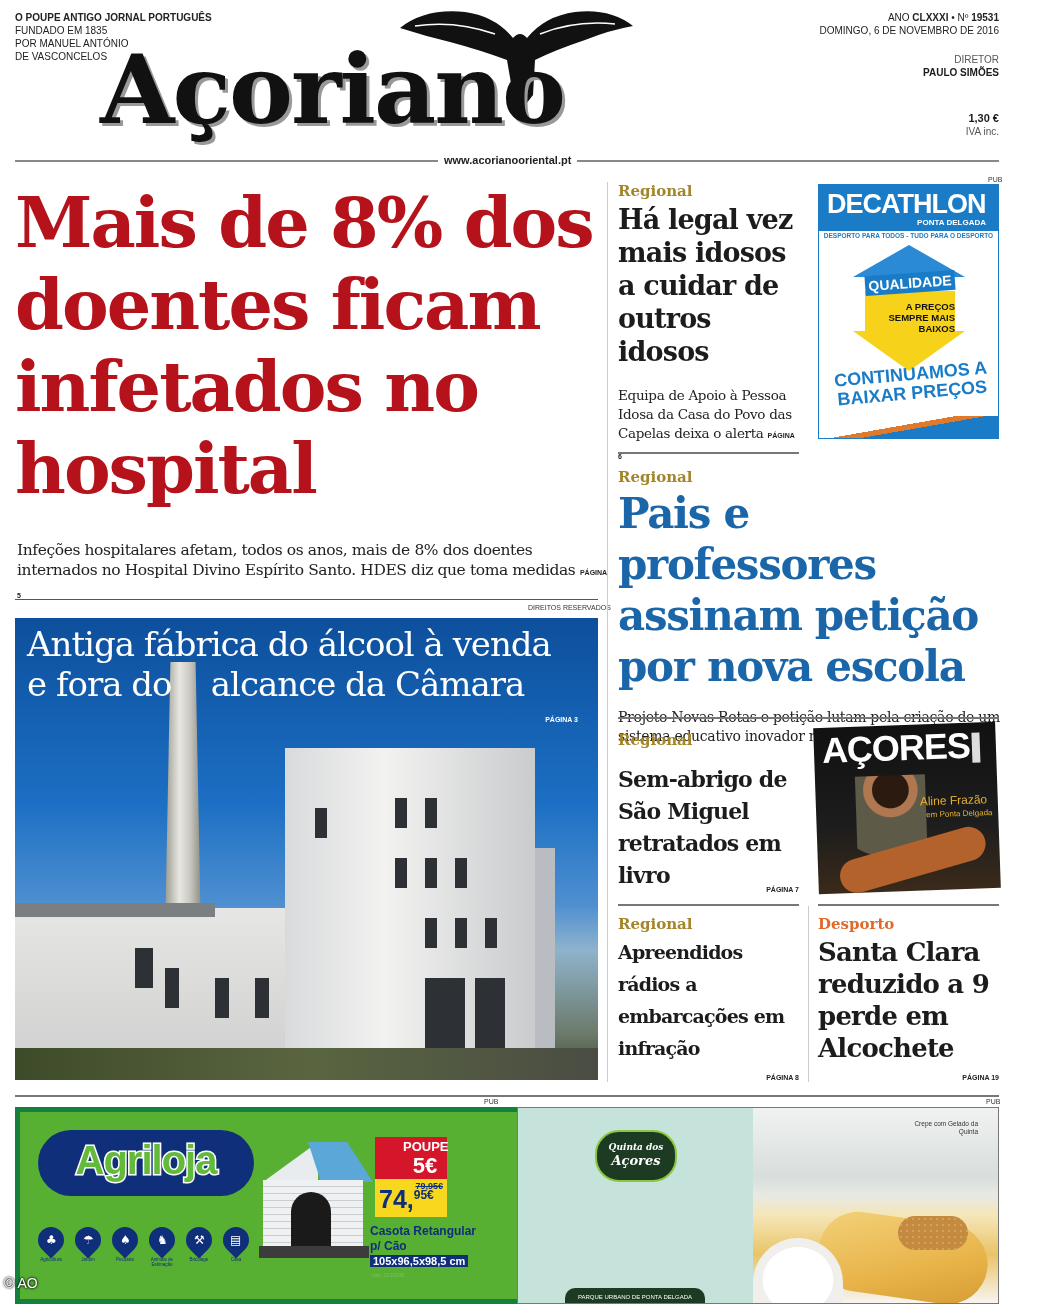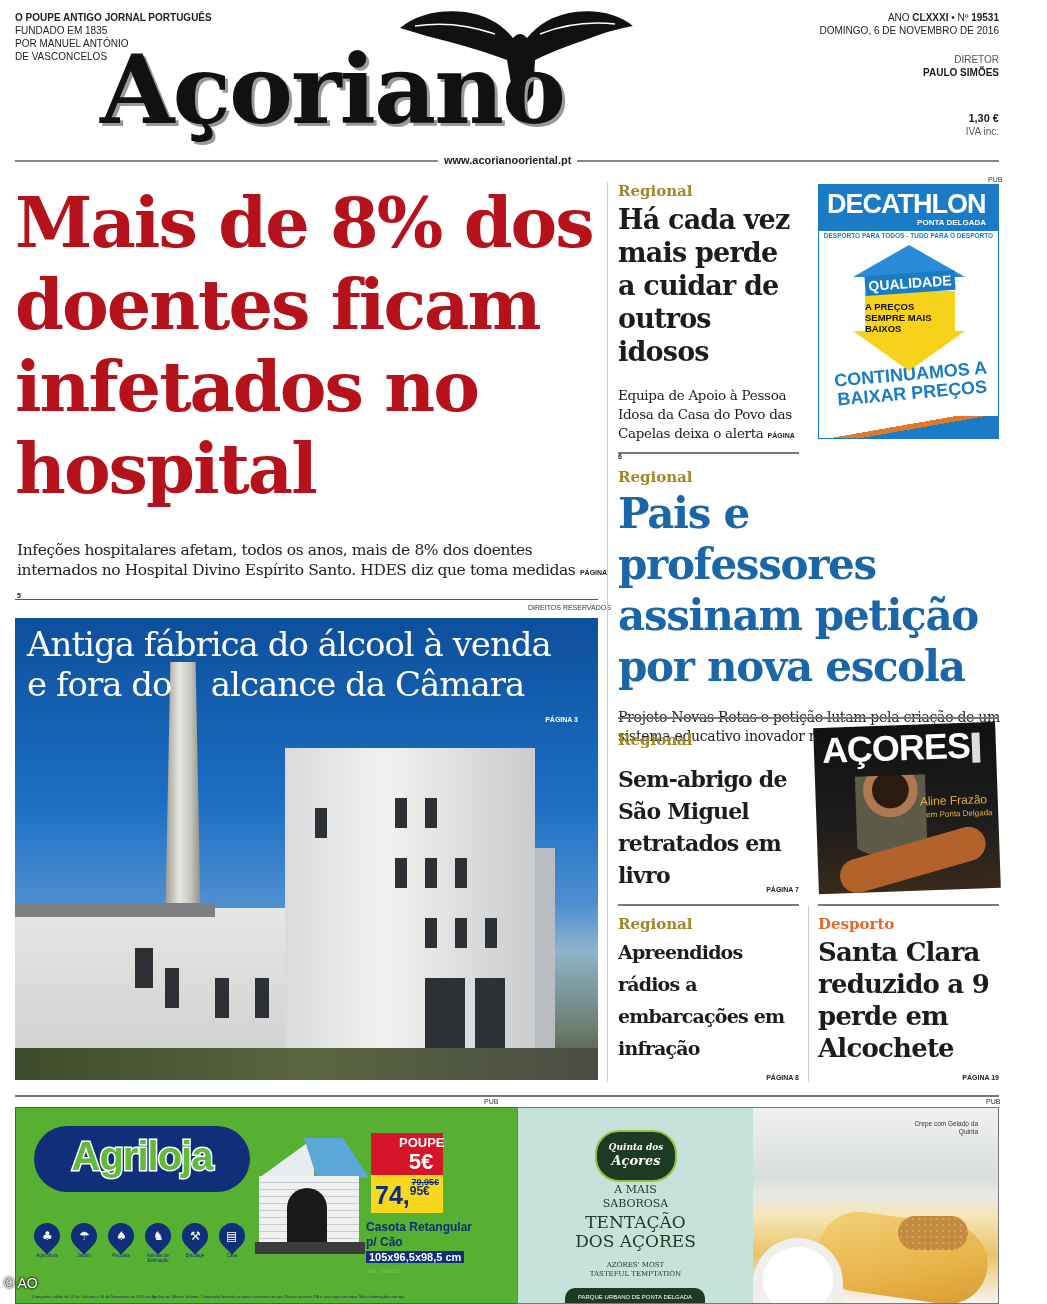--- a/index.html
+++ b/index.html
@@ -59,36 +59,36 @@
   .pub { font-family: "Liberation Sans", sans-serif; font-size: 7px; color: #333; }
   .deca { left: 818px; top: 184px; width: 181px; height: 255px; border: 1px solid #1a7cc7; background: #fff; overflow: hidden; }
   .deca-top { position: absolute; left: 0; top: 0; width: 100%; height: 46px; background: #1a7cc7; }
   .deca-logo { position: absolute; left: 8px; top: 4px; font-family: "Liberation Sans", sans-serif; font-weight: bold; font-size: 27px; color: #fff; letter-spacing: -1px; }
   .deca-pd { position: absolute; right: 12px; top: 33px; font-family: "Liberation Sans", sans-serif; font-weight: bold; font-size: 8px; color: #fff; }
   .deca-sub { position: absolute; left: 0; top: 47px; width: 100%; text-align: center; font-family: "Liberation Sans", sans-serif; font-weight: bold; font-size: 6.5px; color: #1a7cc7; }
   .deca-arrow-up { position: absolute; left: 34px; top: 60px; width: 112px; height: 32px; background: #2a8ad6; clip-path: polygon(50% 0,100% 100%,0 100%); }
   .deca-band { position: absolute; left: 46px; top: 88px; width: 90px; height: 20px; background: #1a7cc7; color: #fff; font-family: "Liberation Sans", sans-serif; font-weight: bold; font-size: 14px; text-align: center; line-height: 20px; transform: rotate(-4deg); }
   .deca-yellow { position: absolute; left: 46px; top: 106px; width: 90px; height: 40px; background: #f6d21a; }
   .deca-arrow-dn { position: absolute; left: 34px; top: 146px; width: 112px; height: 40px; background: #f6d21a; clip-path: polygon(0 0,100% 0,50% 100%); }
-  .deca-ytext { position: absolute; left: 46px; top: 110px; width: 90px; text-align: left; font-family: "Liberation Sans", sans-serif; font-weight: bold; font-size: 9.5px; line-height: 11px; color: #111; }
+  .deca-ytext { position: absolute; left: 46px; top: 110px; width: 90px; text-align: right; font-family: "Liberation Sans", sans-serif; font-weight: bold; font-size: 9.5px; line-height: 11px; color: #111; }
   .deca-cont { position: absolute; left: 10px; top: 180px; width: 165px; text-align: center; font-family: "Liberation Sans", sans-serif; font-weight: bold; font-size: 18px; line-height: 19px; color: #1a7cc7; transform: rotate(-5deg); }
   .deca-foot { position: absolute; left: 0; bottom: 0; width: 100%; height: 22px; background: linear-gradient(170deg, transparent 45%, #e07a2a 45%, #e07a2a 55%, #1a7cc7 55%); }
 
   
   .mag { left: 816px; top: 725px; width: 182px; height: 166px; background: linear-gradient(180deg,#111 0%,#1d1d1d 60%,#3a2a1a 100%); transform: rotate(-2deg); overflow: hidden; }
   .mag-title { position: absolute; left: 8px; top: 2px; font-family: "Liberation Sans", sans-serif; font-weight: bold; font-size: 36px; color: #fff; letter-spacing: -1px; }
   .mag-bar { position: absolute; right: 16px; top: 10px; width: 8px; height: 30px; background: #ddd; }
   .mag-name { position: absolute; left: 104px; top: 70px; font-family: "Liberation Sans", sans-serif; font-size: 12px; color: #e8b030; }
   .mag-sub { position: absolute; left: 110px; top: 86px; font-family: "Liberation Sans", sans-serif; font-size: 8px; color: #e8b030; }
   .mag-person { position: absolute; left: 40px; top: 50px; width: 70px; height: 120px; background: radial-gradient(circle at 50% 12%, #2a1a10 0 16%, #b07850 17% 24%, #5d5a48 25% 60%, transparent 61%); }
   .mag-guitar { position: absolute; left: 20px; top: 118px; width: 150px; height: 34px; background: #b4622c; border-radius: 18px; transform: rotate(-14deg); }
 
   
   .rule-bot { left: 15px; top: 1095px; width: 984px; height: 2px; background: #777; }
-  .agri { left: 15px; top: 1107px; width: 566px; height: 197px; background: #57b031; border: 1px solid #15803d; overflow: hidden; }
+  .agri { left: 15px; top: 1107px; width: 566px; height: 197px; background: #57b031; border: 5px solid #15803d; overflow: hidden; }
   .agri-pill { position: absolute; left: 18px; top: 18px; width: 216px; height: 66px; background: #0f2f7a; border-radius: 33px; }
   .agri-logo { position: absolute; left: 18px; top: 26px; width: 216px; text-align: center; font-family: "Liberation Sans", sans-serif; font-weight: bold; font-size: 40px; color: #62b93a; letter-spacing: -1px; -webkit-text-stroke: 3px #fff; paint-order: stroke fill; }
   .agri-icons { position: absolute; left: 16px; top: 115px; display: flex; gap: 7px; }
   .agri-ic { width: 30px; text-align: center; }
   .agri-ic .dot { width: 26px; height: 26px; margin: 0 auto; background: #0f2f7a; border-radius: 50% 50% 50% 0; transform: rotate(-45deg); display: flex; align-items: center; justify-content: center; }
   .agri-ic .dot span { transform: rotate(45deg); color: #fff; font-size: 12px; }
   .agri-ic .lbl { font-family: "Liberation Sans", sans-serif; font-size: 4.5px; color: #0f2f7a; margin-top: 4px; line-height: 5px; }
   .agri-fine { position: absolute; left: 16px; top: 186px; font-family: "Liberation Sans", sans-serif; font-size: 4px; color: #0f2f7a; white-space: nowrap; }
   .doghouse { position: absolute; left: 243px; top: 30px; width: 100px; height: 115px; }
   .dh-roof-l { position: absolute; left: 0; top: 0; width: 55px; height: 40px; background: #e8ecef; clip-path: polygon(100% 0,100% 100%,0 100%); }
@@ -201,21 +201,21 @@
     <div>Antiga fábrica do álcool à venda</div>
     <div style="white-space:pre">e fora do    alcance da Câmara</div>
   </div>
   <div class="abs photo-pg">PÁGINA 3</div>
 </div>
 
 <div class="abs col-rule"></div>
 
 <div class="abs" style="left:618px;top:182px;width:182px">
   <div class="kicker">Regional</div>
-  <div class="side-head" style="margin-top:3px">Há cada vez mais perde a cuidar de outros idosos</div>
+  <div class="side-head" style="margin-top:3px">Há legal vez mais idosos a cuidar de outros idosos</div>
   <div class="side-dek" style="margin-top:18px">
     <span>Equipa de Apoio à Pessoa Idosa da Casa do Povo das Capelas deixa o alerta</span>
     <span class="pg">PÁGINA 6</span>
   </div>
 </div>
 <div class="abs hr" style="left:618px;top:452px;width:181px"></div>
 
 <div class="abs pub" style="left:988px;top:176px">PUB</div>
 <div class="abs deca">
   <div class="deca-top"></div>
@@ -347,25 +347,17 @@
 <div class="abs quinta">
   <div class="q-left"></div>
   <div class="q-right"></div>
   <div class="crepe"></div>
   <div class="nuts"></div>
   <div class="cream"></div>
   <div class="q-logo">
     <small>Quinta dos</small>
     <span>Açores</span>
   </div>
-  <div class="q-text">
-    <div class="q-t1">A MAIS</div>
-    <div class="q-t1">SABOROSA</div>
-    <div class="q-t2">TENTAÇÃO</div>
-    <div class="q-t2" style="margin-top:0">DOS AÇORES</div>
-    <div class="q-t3">AZORES' MOST</div>
-    <div class="q-t3" style="margin-top:0">TASTEFUL TEMPTATION</div>
-  </div>
   <div class="q-band">PARQUE URBANO DE PONTA DELGADA</div>
   <div class="q-caption">Crepe com Gelado da Quinta</div>
 </div>
 
 <div class="abs copyright">© AO</div>
 
 </body></html>

